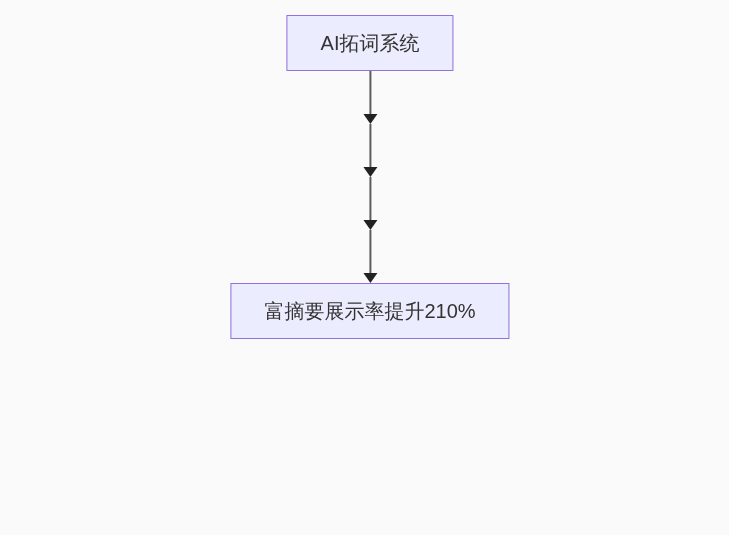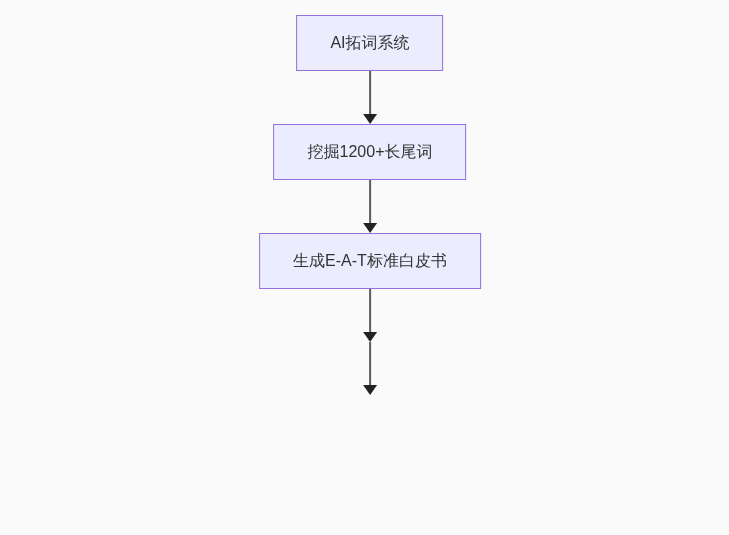--- a/index.html
+++ b/index.html
@@ -35,21 +35,21 @@
   .node {
     height: 56px;
     min-width: 146px;
     padding: 0 33px;
     display: flex;
     align-items: center;
     justify-content: center;
     background: var(--node-fill);
     border: 1px solid var(--node-border);
     color: var(--text);
-    font-size: 16px;
+    font-size: 20px;
     white-space: nowrap;
   }
   .connector {
     height: 53px;
     display: flex;
     flex-direction: column;
     align-items: center;
   }
   .connector .line {
     width: 2px;
@@ -73,39 +73,36 @@
 
     <div class="node">
       <span>AI拓词系统</span>
     </div>
 
     <div class="connector">
       <div class="line"></div>
       <div class="arrowhead"></div>
     </div>
 
-    <div class="node">
-      <span>挖掘1200+长尾词</span>
-    </div>
-
-    <div class="connector">
-      <div class="line"></div>
-      <div class="arrowhead"></div>
-    </div>
-
-    <div class="node">
-      <span>生成E-A-T标准白皮书</span>
-    </div>
 
     <div class="connector">
       <div class="line"></div>
       <div class="arrowhead"></div>
     </div>
 
 
     <div class="connector">
       <div class="line"></div>
       <div class="arrowhead"></div>
     </div>
 
 
+    <div class="connector">
+      <div class="line"></div>
+      <div class="arrowhead"></div>
+    </div>
+
+    <div class="node">
+      <span>富摘要展示率提升210%</span>
+    </div>
+
   </div>
 </div>
 
 </body></html>

